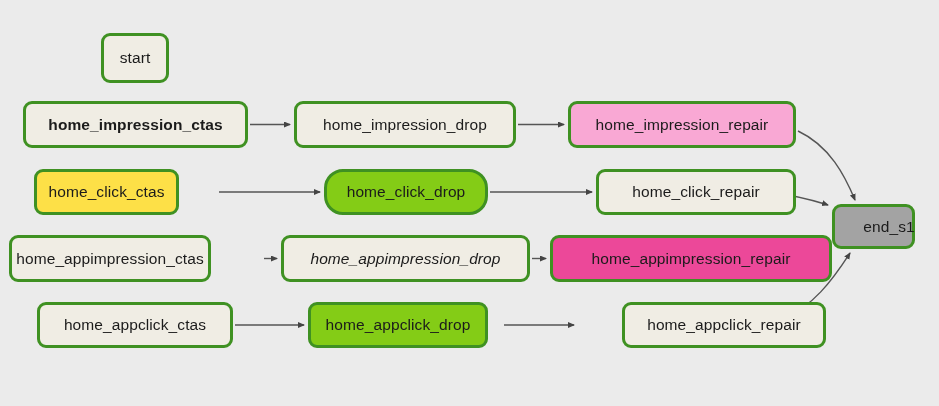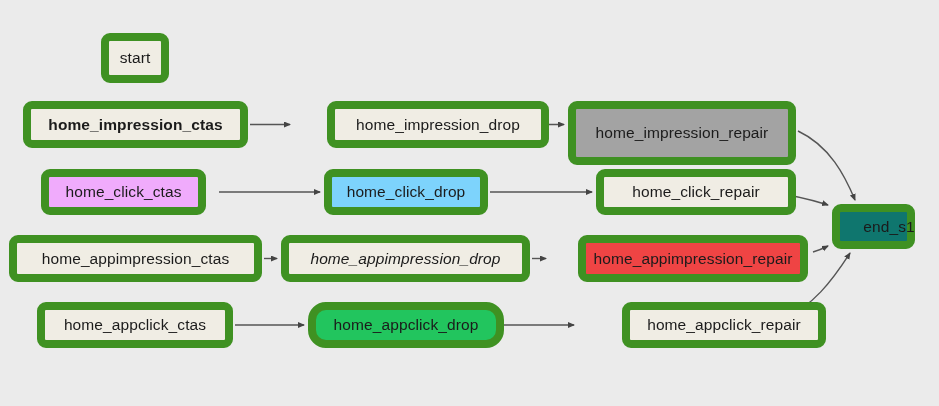--- a/index.html
+++ b/index.html
@@ -20,21 +20,21 @@
     left: 0;
     top: 0;
     width: 939px;
     height: 406px;
     pointer-events: none;
   }
   .node {
     position: absolute;
     box-sizing: border-box;
     background: #f0ede4;
-    border: 8px solid #a21caf;
+    border: 3px solid #a21caf;
     border-radius: 9px;
     display: flex;
     align-items: center;
     justify-content: center;
     color: #1b1b1b;
     font-size: 15.5px;
     letter-spacing: 0.1px;
     white-space: nowrap;
     z-index: 2;
   }
@@ -60,26 +60,26 @@
         <path d="M 532 258.5 L 546 258.5" fill="none" stroke="#555555" stroke-width="1.4" marker-end="url(#arrowhead)"></path>
         <path d="M 813 252 C 820 250 824 248 828 246" fill="none" stroke="#555555" stroke-width="1.4" marker-end="url(#arrowhead)"></path>
         <path d="M 235 325 L 304 325" fill="none" stroke="#555555" stroke-width="1.4" marker-end="url(#arrowhead)"></path>
         <path d="M 504 325 L 574 325" fill="none" stroke="#555555" stroke-width="1.4" marker-end="url(#arrowhead)"></path>
         <path d="M 784 318 C 812 307 832 281 850 253" fill="none" stroke="#555555" stroke-width="1.4" marker-end="url(#arrowhead)"></path>
       </g>
   </svg>
   <div id="nodes-group">
       <div class="node" style="left: 101px; top: 33px; width: 68px; height: 50px; background: rgb(240, 237, 228); border-color: rgb(63, 145, 34);">start</div>
       <div class="node" style="left: 23px; top: 101px; width: 225px; height: 47px; background: rgb(240, 237, 228); border-color: rgb(63, 145, 34); font-weight: bold;">home_impression_ctas</div>
-      <div class="node" style="left: 294px; top: 101px; width: 222px; height: 47px; background: rgb(240, 237, 228); border-color: rgb(63, 145, 34); margin-left: 33px;">home_impression_drop</div>
-      <div class="node" style="left: 568px; top: 101px; width: 228px; height: 64px; background: #a3a3a3; border-color: rgb(63, 145, 34);">home_impression_repair</div>
-      <div class="node" style="left: 41px; top: 169px; width: 165px; height: 46px; background: #f0abfc; border-color: rgb(63, 145, 34);">home_click_ctas</div>
-      <div class="node" style="left: 324px; top: 169px; width: 164px; height: 46px; background: #7dd3fc; border-color: rgb(63, 145, 34);">home_click_drop</div>
+      <div class="node" style="left: 294px; top: 101px; width: 222px; height: 47px; background: rgb(240, 237, 228); border-color: rgb(63, 145, 34);">home_impression_drop</div>
+      <div class="node" style="left: 568px; top: 101px; width: 228px; height: 47px; background: #f9a8d4; border-color: rgb(63, 145, 34);">home_impression_repair</div>
+      <div class="node" style="left: 34px; top: 169px; width: 145px; height: 46px; background: #fde047; border-color: rgb(63, 145, 34);">home_click_ctas</div>
+      <div class="node" style="left: 324px; top: 169px; width: 164px; height: 46px; background: #84cc16; border-color: rgb(63, 145, 34); border-radius: 19px;">home_click_drop</div>
       <div class="node" style="left: 596px; top: 169px; width: 200px; height: 46px; background: rgb(240, 237, 228); border-color: rgb(63, 145, 34);">home_click_repair</div>
-      <div class="node" style="left: 9px; top: 235px; width: 253px; height: 47px; background: rgb(240, 237, 228); border-color: rgb(63, 145, 34);">home_appimpression_ctas</div>
+      <div class="node" style="left: 9px; top: 235px; width: 202px; height: 47px; background: rgb(240, 237, 228); border-color: rgb(63, 145, 34);">home_appimpression_ctas</div>
       <div class="node" style="left: 281px; top: 235px; width: 249px; height: 47px; background: rgb(240, 237, 228); border-color: rgb(63, 145, 34); font-style: italic;">home_appimpression_drop</div>
-      <div class="node" style="left: 550px; top: 235px; width: 230px; height: 47px; background: #ef4444; border-color: rgb(63, 145, 34); margin-left: 28px;">home_appimpression_repair</div>
+      <div class="node" style="left: 550px; top: 235px; width: 282px; height: 47px; background: #ec4899; border-color: rgb(63, 145, 34);">home_appimpression_repair</div>
       <div class="node" style="left: 37px; top: 302px; width: 196px; height: 46px; background: rgb(240, 237, 228); border-color: rgb(63, 145, 34); text-align: center;">home_appclick_ctas</div>
-      <div class="node" style="left: 308px; top: 302px; width: 196px; height: 46px; background: #22c55e; border-color: rgb(63, 145, 34); border-radius: 18px;">home_appclick_drop</div>
+      <div class="node" style="left: 308px; top: 302px; width: 180px; height: 46px; background: #84cc16; border-color: rgb(63, 145, 34);">home_appclick_drop</div>
       <div class="node" style="left: 578px; top: 302px; width: 204px; height: 46px; background: rgb(240, 237, 228); border-color: rgb(63, 145, 34); margin-left: 44px;">home_appclick_repair</div>
-      <div class="node" style="left: 832px; top: 204px; width: 83px; height: 45px; background: #0f766e; border-color: rgb(63, 145, 34); padding-left: 31px;">end_s1</div>
+      <div class="node" style="left: 832px; top: 204px; width: 83px; height: 45px; background: #a3a3a3; border-color: rgb(63, 145, 34); padding-left: 31px;">end_s1</div>
     </div>
 </div>
 
 </body></html>

